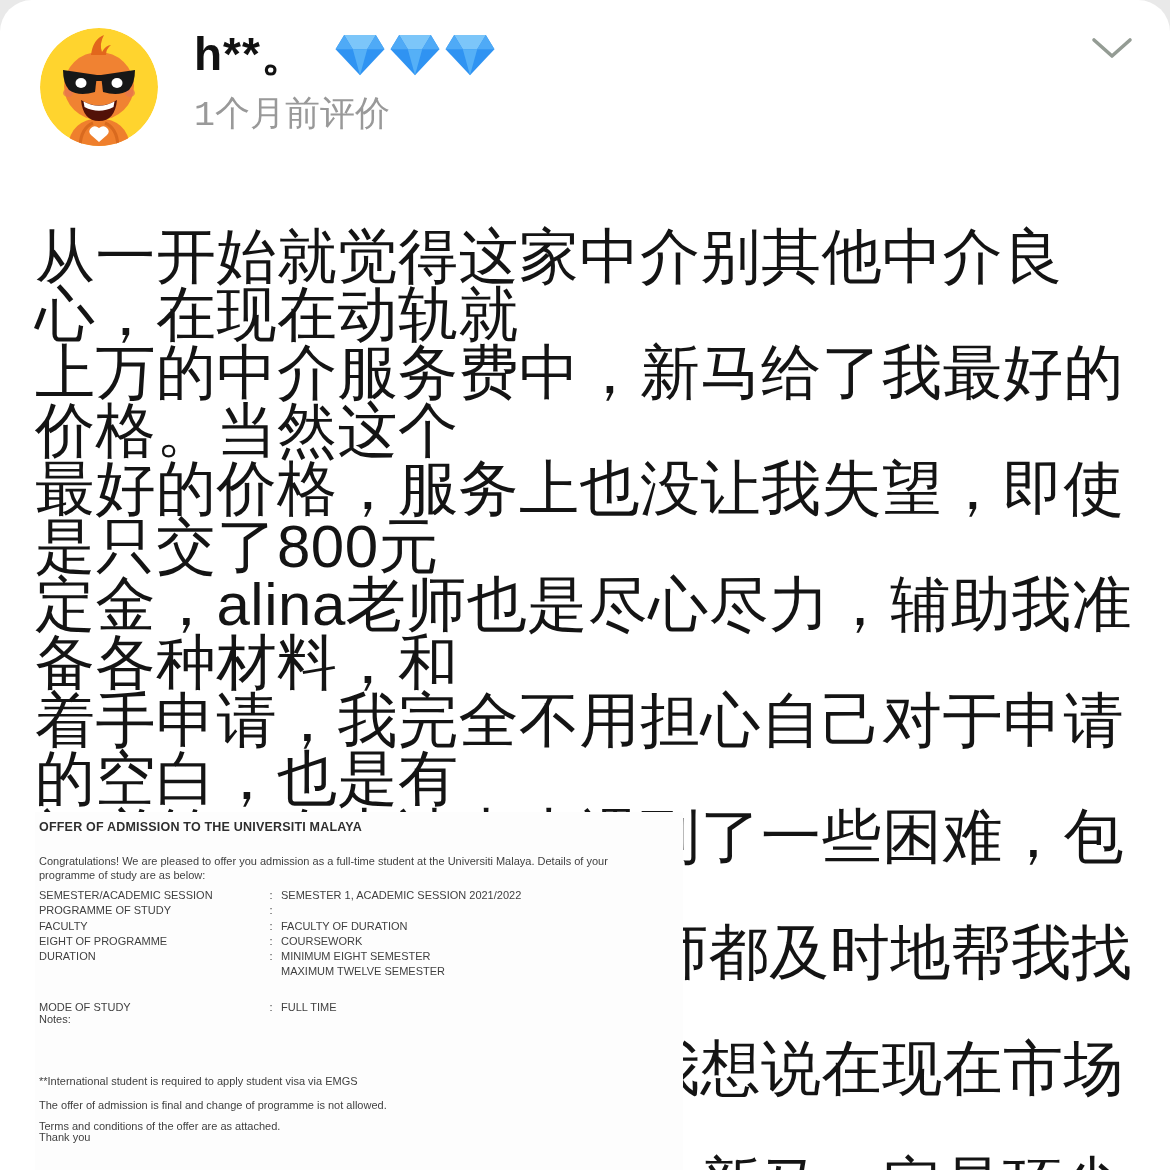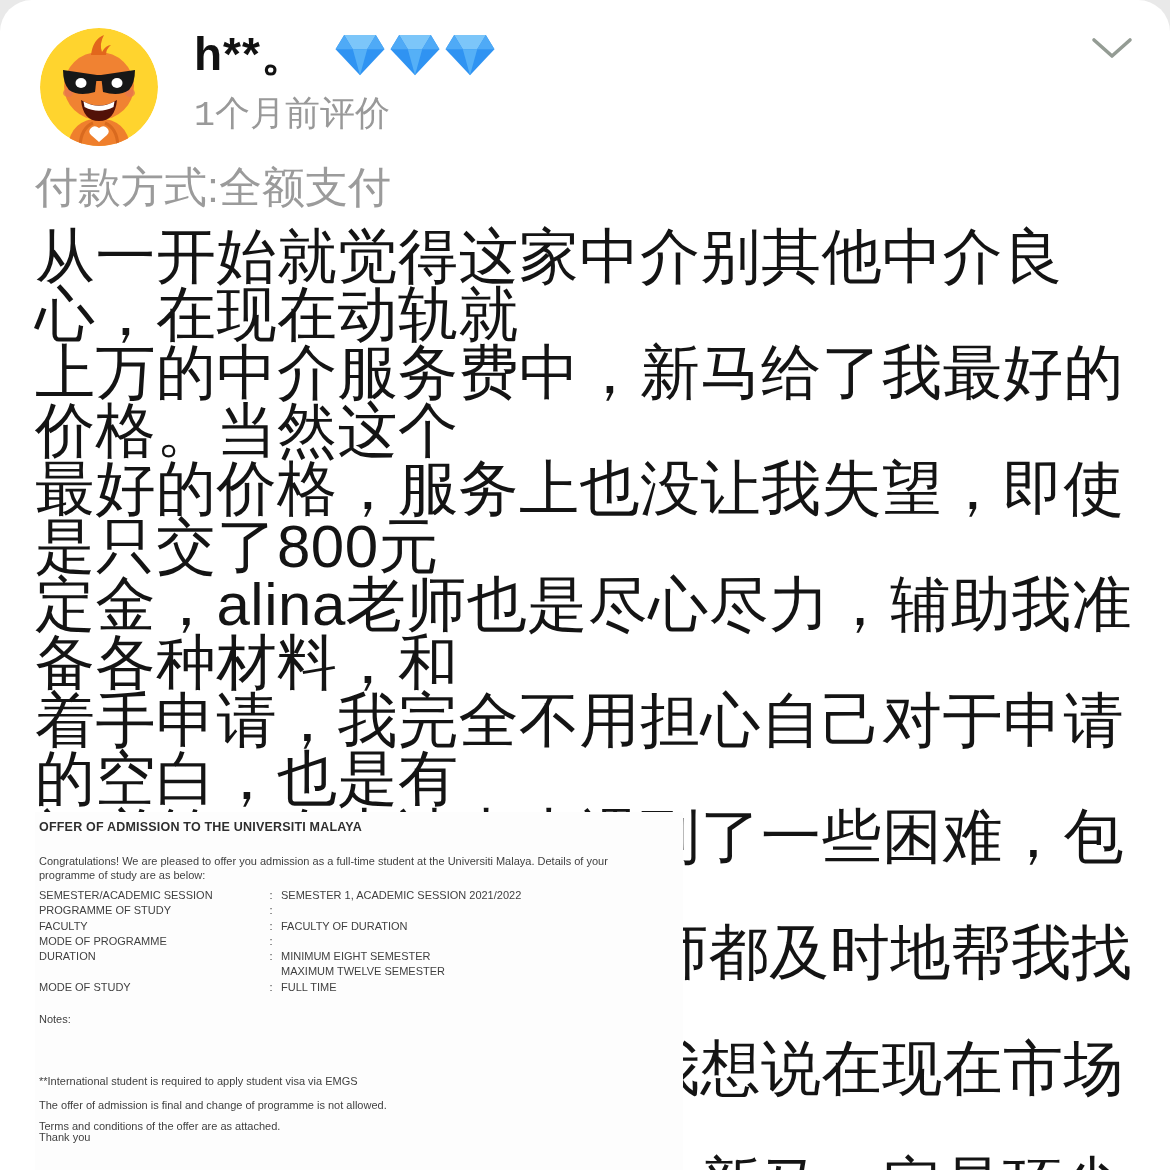--- a/index.html
+++ b/index.html
@@ -51,21 +51,21 @@
   .doc-title{
     position:absolute;left:4px;top:8px;
     font-size:12.5px;font-weight:700;color:#2e2e2e;letter-spacing:0.2px;text-align:center;
   }
   .doc-intro{
     position:absolute;left:4px;top:42px;width:630px;
     font-size:11px;line-height:14px;white-space:pre-line;
   }
   .doc-table{position:absolute;left:4px;top:76px;width:630px;}
   .doc-row{display:flex;font-size:11px;line-height:15.3px;}
-  .doc-row.gap-above{margin-top:0;}
+  .doc-row.gap-above{margin-top:20px;}
   .doc-label{width:222px;flex:none;}
   .doc-colon{width:20px;flex:none;text-align:center;}
   .doc-value{flex:1;white-space:pre-line;}
   .doc-notes-heading{position:absolute;left:4px;top:201px;font-size:11px;}
   .doc-note{position:absolute;left:4px;font-size:11px;margin-top:36px;}
   .doc-note.n0{top:227px;}
   .doc-note.n1{top:251px;}
   .doc-note.n2{top:272px;}
   .doc-closing{position:absolute;left:4px;top:319px;font-size:11px;}
 </style>
@@ -120,21 +120,20 @@
         </svg>
       </span>
     </div>
     <div class="meta">1个月前评价</div>
   </div>
 
   <svg class="chevron" width="44" height="26" viewBox="0 0 44 26">
     <polyline points="4,4 22,20 40,4" fill="none" stroke="#949c94" stroke-width="3.6" stroke-linecap="round" stroke-linejoin="round"></polyline>
   </svg>
 
-  <div class="payment">付款方式:全额支付</div>
 
   <div class="review-text"><span class="body-span">从一开始就觉得这家中介别其他中介良心，在现在动轨就
 上万的中介服务费中，新马给了我最好的价格。当然这个
 最好的价格，服务上也没让我失望，即使是只交了800元
 定金，alina老师也是尽心尽力，辅助我准备各种材料，和
 着手申请，我完全不用担心自己对于申请的空白，也是有
 问必答。在申请中也遇到了一些困难，包括毕业证问题，
 成绩公证问题，alina老师都及时地帮我找各种渠道去询
 问，最后解决。最后，我想说在现在市场各种各样中介，
 在马来西亚学校的申请，新马一定是顶尖和专业的。他们
@@ -154,22 +153,23 @@
       <div class="doc-row">
         <span class="doc-label">PROGRAMME OF STUDY</span>
         <span class="doc-colon">:</span>
       </div>
       <div class="doc-row">
         <span class="doc-label">FACULTY</span>
         <span class="doc-colon">:</span>
         <span class="doc-value">FACULTY OF DURATION</span>
       </div>
       <div class="doc-row">
-        <span class="doc-label">MODE OF PROGRAMME</span>
+        <span class="doc-label">EIGHT OF PROGRAMME</span>
         <span class="doc-colon">:</span>
+        <span class="doc-value">COURSEWORK</span>
       </div>
       <div class="doc-row">
         <span class="doc-label">DURATION</span>
         <span class="doc-colon">:</span>
         <span class="doc-value">MINIMUM EIGHT SEMESTER
 MAXIMUM TWELVE SEMESTER</span>
       </div>
       <div class="doc-row gap-above">
         <span class="doc-label">MODE OF STUDY</span>
         <span class="doc-colon">:</span>

